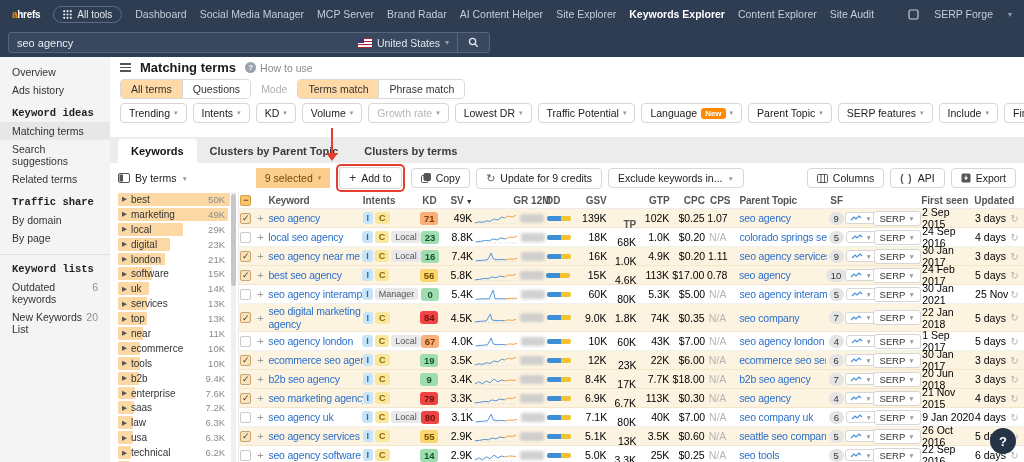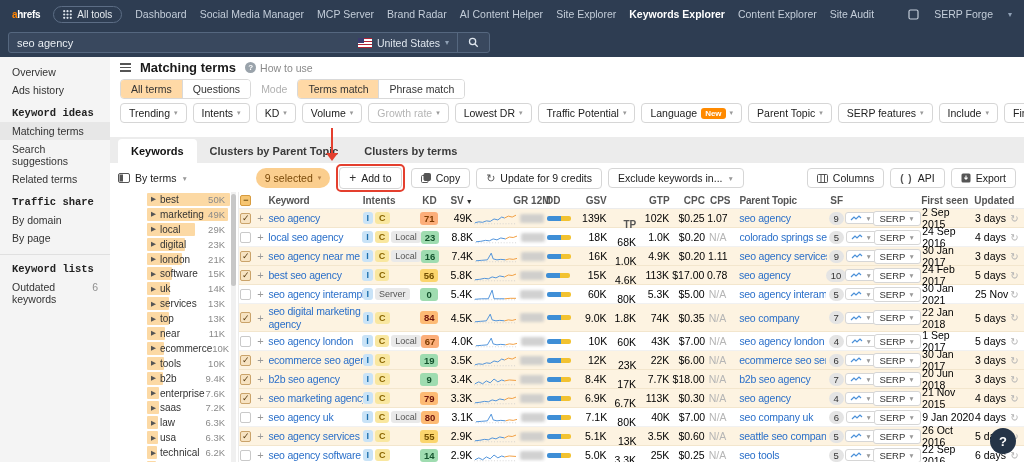--- a/index.html
+++ b/index.html
@@ -75,34 +75,34 @@
   .ctab { padding:6px 13px 6px; font-size:11px; font-weight:bold; color:#3a3a3a; cursor:pointer; }
   .ctab.on { background:#fff; border-radius:4px 4px 0 0; color:#111; }
 
   
   .toolbar { position:absolute; top:163px; left:110px; right:0; height:30px; background:#fff;
              display:flex; align-items:center; padding:0 8px; gap:6px; }
   .tbtn { display:flex; align-items:center; gap:5px; border:1px solid #d6d6d6; border-radius:4px;
           background:#fff; padding:3px 9px; font-size:10.5px; color:#222; cursor:pointer; white-space:nowrap;
           font-family:"Liberation Sans", sans-serif; }
   .by-terms { display:flex; align-items:center; gap:5px; font-size:10.5px; color:#222; cursor:pointer; }
-  .sel-pill { display:flex; align-items:center; gap:5px; background:#fbce8e; border-radius:10px;
+  .sel-pill { display:flex; align-items:center; gap:5px; background:#fbce8e; border-radius:0;
               padding:4px 9px; font-size:10.5px; color:#7a4a0a; cursor:pointer; margin-left:62px; white-space:nowrap; }
   .sel-pill .caret { font-size:7px; color:#b3824a; }
   .add-hl { border:2px solid #e43f2e; border-radius:5px; padding:1px; display:inline-flex; position:relative; }
   .toolbar-right { margin-left:auto; display:flex; gap:6px; align-items:center; }
   .api-ic { color:#555; font-weight:bold; font-size:10px; letter-spacing:1px; }
   .red-arrow { position:absolute; left:326px; top:128px; width:12px; height:34px; z-index:30; pointer-events:none; }
   .red-arrow .line { position:absolute; left:5px; top:0; width:2px; height:26px; background:#e43f2e; }
   .red-arrow .head { position:absolute; left:0; top:25px; width:0; height:0;
                      border-left:6px solid transparent; border-right:6px solid transparent; border-top:8px solid #e43f2e; }
 
   
   .terms { position:absolute; top:192px; left:118px; width:112px; bottom:0; overflow:hidden; font-size:10px; }
-  .term-row { position:relative; height:14.9px; display:flex; align-items:center; padding:0 5px 0 4px; cursor:pointer;margin-left:29px; }
+  .term-row { position:relative; height:14.9px; display:flex; align-items:center; padding:0 5px 0 4px; cursor:pointer; }
   .term-bar { position:absolute; left:0; top:1px; bottom:1px; background:#fcd9a4; border-radius:1px; }
   .tri { position:relative; font-size:6.5px; color:#555; margin-right:4px; }
   .term-label { position:relative; color:#333; }
   .term-count { position:relative; margin-left:auto; color:#8a8a8a; font-size:9.5px; }
   .terms-scroll { position:absolute; top:192px; left:231px; width:5px; bottom:0; background:#f0f0f0; }
   .terms-scroll .thumb { width:5px; height:92px; background:#c7c7c7; border-radius:3px; margin-top:2px; }
 
   
   .table { position:absolute; top:192px; left:238px; right:0; bottom:0; overflow:hidden;
            font-size:10.5px; border-left:1px solid #ececec; }
@@ -142,21 +142,21 @@
   .cb.checked { background:#f7e3c2; border-color:#caa36a; color:#5a3c10; }
   .cb.ind { background:#f6c571; border-color:#d79b3f; color:#6b4a10; font-weight:bold; }
   .ibadge { font-size:9px; font-weight:bold; padding:0 4px; border-radius:3px; line-height:12px; }
   .ibadge.i { background:#c9e3f7; color:#1c6fad; }
   .ibadge.c { background:#f9e7a0; color:#8a6500; }
   .ibadge.g { background:#e9e9e9; color:#555; font-weight:normal; }
   .kd { min-width:18px; text-align:center; font-size:9.5px; font-weight:bold; padding:1px 3px; border-radius:3px; }
   .kd.green { background:#9fdcb0; color:#14532d; }
   .kd.yellow { background:#fbd56d; color:#704d00; }
   .kd.orange { background:#fcae79; color:#7c3a00; }
-  .kd.red { background:#fdba74; color:#6e120b; }
+  .kd.red { background:#ef4444; color:#6e120b; }
   .blur-pill { width:24px; height:9px; background:#c9c9c9; border-radius:2px; filter:blur(1.5px); opacity:.85; }
   .dd-bar { display:flex; width:24px; height:5px; border-radius:2px; overflow:hidden; }
   .dd-bar .b { width:14px; background:#3e8ed6; }
   .dd-bar .y { width:10px; background:#f2c230; }
   .na { color:#b5b5b5; }
   .sf-pill { background:#e4e4e4; border-radius:8px; padding:0 5px; font-size:9.5px; color:#333; line-height:13px; }
   .mini-btn { display:flex; align-items:center; gap:3px; border:1px solid #d6d6d6; border-radius:3px;
               background:#fff; padding:1px 4px; cursor:pointer; font-size:9px; color:#555; }
   .serp-btn { display:flex; align-items:center; gap:3px; border:1px solid #d6d6d6; border-radius:3px;
               background:#fff; padding:1px 5px; cursor:pointer; font-size:9.5px; color:#333; }
@@ -255,20 +255,24 @@
       </div>
       <div class="side-item">
         <span class="side-label">By page</span>
         <span class="side-count"></span>
       </div>
       <div class="side-div"></div>
       <div class="side-header">Keyword lists</div>
       <div class="side-item">
         <span class="side-label">Outdated keywords</span>
         <span class="side-count">6</span>
+      </div>
+      <div class="side-item">
+        <span class="side-label">New Keywords List</span>
+        <span class="side-count">20</span>
       </div>
     </div>
 
   <div class="page-head">
     <div class="burger">
         <i></i>
         <i></i>
         <i></i>
       </div>
     <div class="page-title">Matching terms</div>
@@ -776,21 +780,21 @@
     <div class="c-ref">↻</div>
   </div>
         <div class="trow">
     <div class="c-check">
             <div class="cb"></div>
           </div>
     <div class="c-plus">+</div>
     <div class="c-kw"><span class="kw-link">seo agency interamplify</span></div>
     <div class="c-int">
             <span class="ibadge i">I</span>
-            <span class="ibadge g">Server</span>
+            <span class="ibadge g">Manager</span>
           </div>
     <div class="c-kd">
             <span class="kd green">0</span>
           </div>
     <div class="c-sv">5.4K</div>
     <div class="c-spark">
             <svg width="44" height="13" viewBox="0 0 44 13">
               <line x1="0" y1="12" x2="44" y2="12" stroke="#c9c9c9" stroke-width="0.8" stroke-dasharray="1,2"></line>
               <polyline points="1,11.5 8,11 15,11 19,2 21,11 27,11 32,11" fill="none" stroke="#4a90d9" stroke-width="1"></polyline>
               <polyline points="32,11 38,10.5 44,10.5" fill="none" stroke="#f09b3c" stroke-width="1"></polyline>

